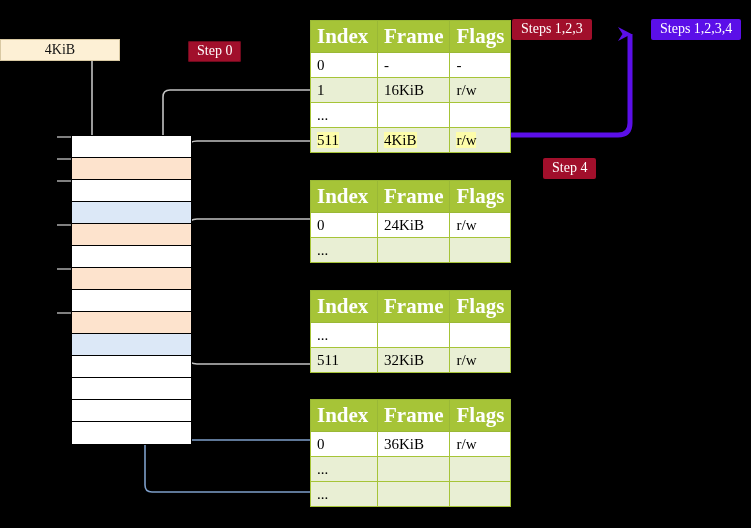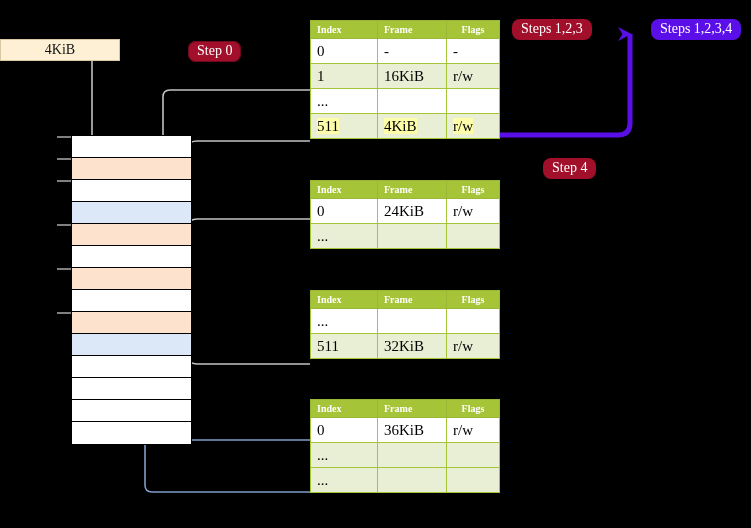--- a/index.html
+++ b/index.html
@@ -11,21 +11,21 @@
   svg.wires{position:absolute;left:0;top:0;width:751px;height:528px;pointer-events:none;}
 
   
   .kib-box{position:absolute;left:0;top:39px;width:120px;height:22px;
       background:#fdf0d5;border:1px solid #d9c9a3;box-sizing:border-box;
       display:flex;align-items:center;justify-content:center;
       font-size:14px;color:#111;}
 
   
   .badge{position:absolute;display:inline-block;padding:2px 9px 3px 9px;
-      font-size:14px;color:#fff;border-radius:8px;white-space:nowrap;line-height:1.15;}
+      font-size:14px;color:#fff;border-radius:2px;white-space:nowrap;line-height:1.15;}
   .badge.dark-red{background:#a10f2b;box-shadow:0 0 0 1px #6d0a1d inset;}
   .badge.crimson{background:#a10f2b;}
   .badge.purple{background:#5b0fe8;}
 
   #badge-step0{left:188px;top:41px;}
   #badge-steps123{left:512px;top:19px;}
   #badge-steps1234{left:651px;top:19px;}
   #badge-step4{left:519px;top:158px;margin-left:24px;}
 
   
@@ -38,21 +38,21 @@
   .memrow.blue{background:#dce8f7;}
 
   
   .tick{position:absolute;width:14px;height:0;border-top:2px solid #808080;}
 
   
   table.pt{position:absolute;border-collapse:collapse;
       font-size:15px;color:#000;background:#fff;}
   table.pt th{background:#a6c437;color:#ffffff;font-weight:bold;
       text-align:left;padding:3px 6px;border:1px solid #9ab836;
-      font-size:10px;}
+      font-size:21px;}
   table.pt td{padding:2px 6px;border:1px solid #a6c437;
       font-size:15px;height:20px;}
   table.pt tr.alt td{background:#e9efd4;}
   table.pt td.c-index{width:54px;}
   table.pt td.c-frame{width:56px;}
   table.pt td.c-flags{width:40px;}
   table.pt th.c-index{width:54px;}
   table.pt th.c-frame{width:56px;}
   table.pt th.c-flags{width:40px;text-align:center;}
   table.pt td.hl span{background:#fdfdaa;}

